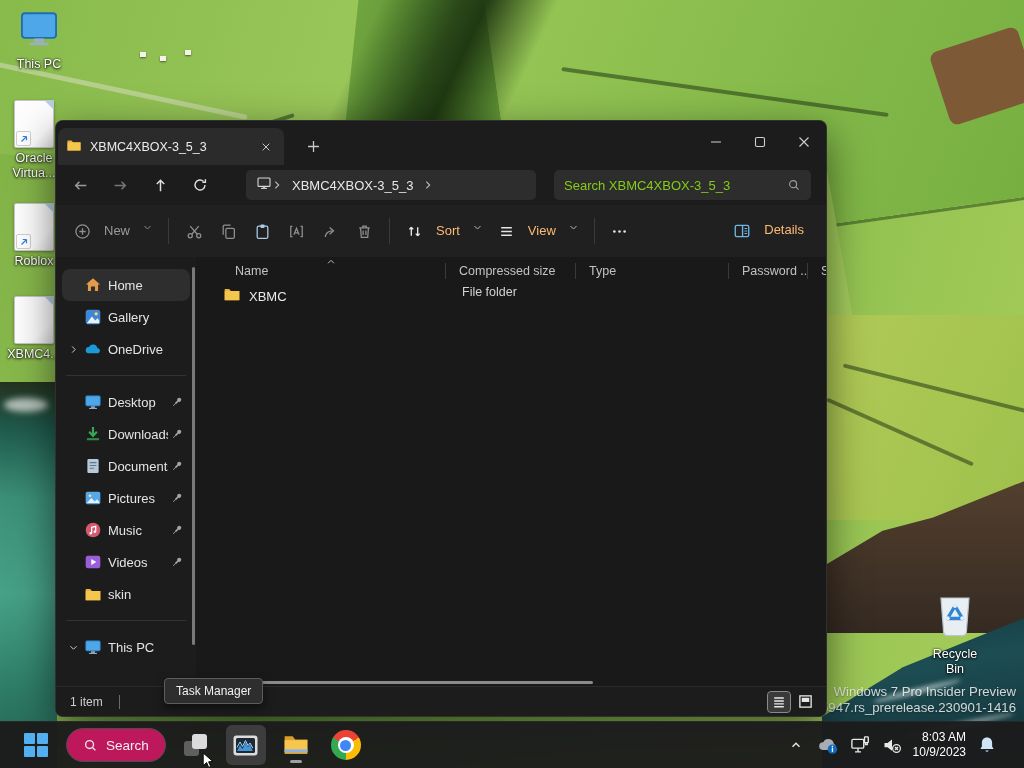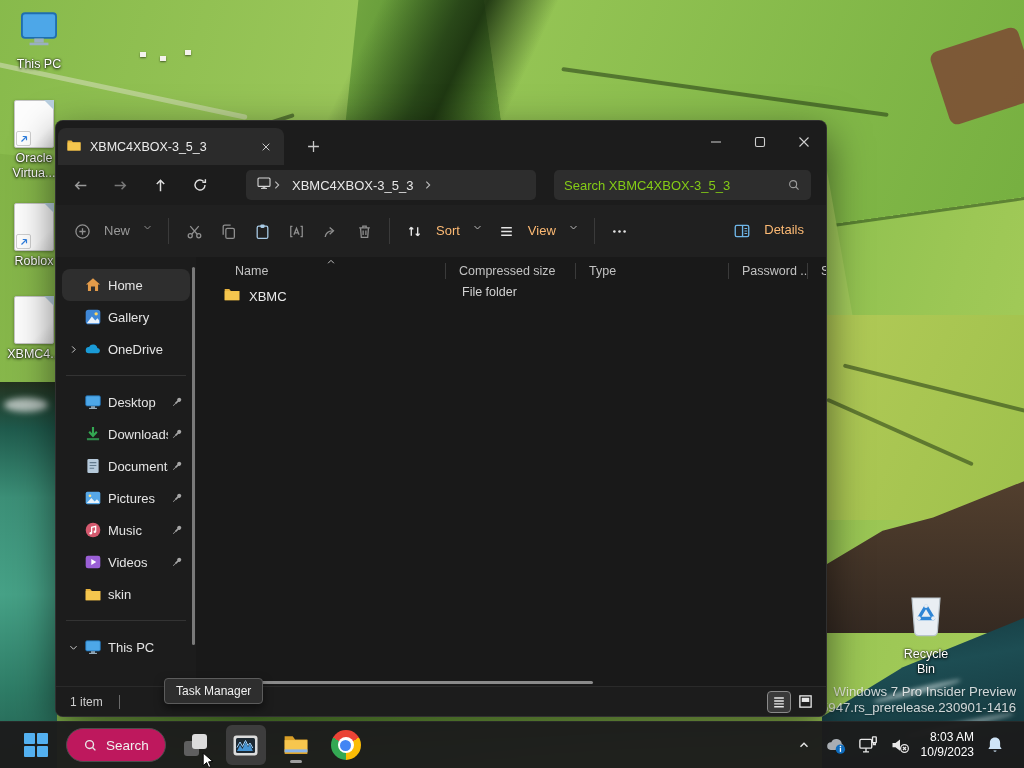--- a/index.html
+++ b/index.html
@@ -129,21 +129,21 @@
   .runline{position:absolute;bottom:2px;left:14px;width:12px;height:3px;border-radius:2px;background:#9f9f9f;}
   .startgrid{width:24px;height:24px;display:grid;grid-template-columns:11px 11px;grid-template-rows:11px 11px;gap:2px;}
   .startgrid div{background:#53b0f0;border-radius:1px;}
   .searchpill{height:32px;background:#be185d;border:1px solid #4d4d4d;border-radius:17px;
        display:flex;align-items:center;gap:8px;padding:0 16px;}
   .searchpill span{font-size:13.5px;color:#f0f0f0;}
   .chrome{width:30px;height:30px;border-radius:50%;position:relative;
        background:conic-gradient(from -60deg,#ea4335 0 120deg,#fbbc05 120deg 240deg,#34a853 240deg 360deg);}
   .chrome::before{content:"";position:absolute;left:7px;top:7px;width:16px;height:16px;background:#fff;border-radius:50%;}
   .chrome::after{content:"";position:absolute;left:9.5px;top:9.5px;width:11px;height:11px;background:#4285f4;border-radius:50%;}
-  .tb-right{margin-left:auto;display:flex;align-items:center;gap:10px;padding-right:18px;}
+  .tb-right{margin-left:auto;display:flex;align-items:center;gap:10px;padding-right:26px;}
   .trayico{display:flex;align-items:center;justify-content:center;width:22px;height:22px;}
   .clock{text-align:right;font-size:12px;line-height:15px;color:#fff;}
   .cursor{position:absolute;left:202px;top:752px;z-index:50;}
 </style>
 </head>
 <body>
 
 <div class="stage">
 
   <div class="wallpaper">
@@ -201,21 +201,21 @@
       </span>
     </div>
     <div class="dlabel">Roblox</div>
   </div>
 
   <div class="dicon" style="left:6px;top:296px;width:56px;">
     <div class="page"></div>
     <div class="dlabel">XBMC4...</div>
   </div>
 
-  <div class="dicon" style="left:895px;top:592px;">
+  <div class="dicon" style="left:924px;top:592px;">
     <span class="binicon">
       <svg width="44" height="48" viewBox="0 0 44 48">
           <path d="M8 6h28l-2.6 34a4 4 0 0 1-4 3.6H14.6a4 4 0 0 1-4-3.6Z" fill="#e9eef3" stroke="#b9c4cc" stroke-width="1.2"></path>
           <path d="M22 14l7.5 12.5h-15Z" fill="none" stroke="#2f86d6" stroke-width="3.4" stroke-linejoin="round"></path>
           <circle cx="22" cy="14" r="2" fill="#e9eef3"></circle>
           <circle cx="14.8" cy="26.2" r="2" fill="#e9eef3"></circle>
           <circle cx="29.2" cy="26.2" r="2" fill="#e9eef3"></circle>
         </svg>
     </span>
     <div class="dlabel">Recycle Bin</div>

